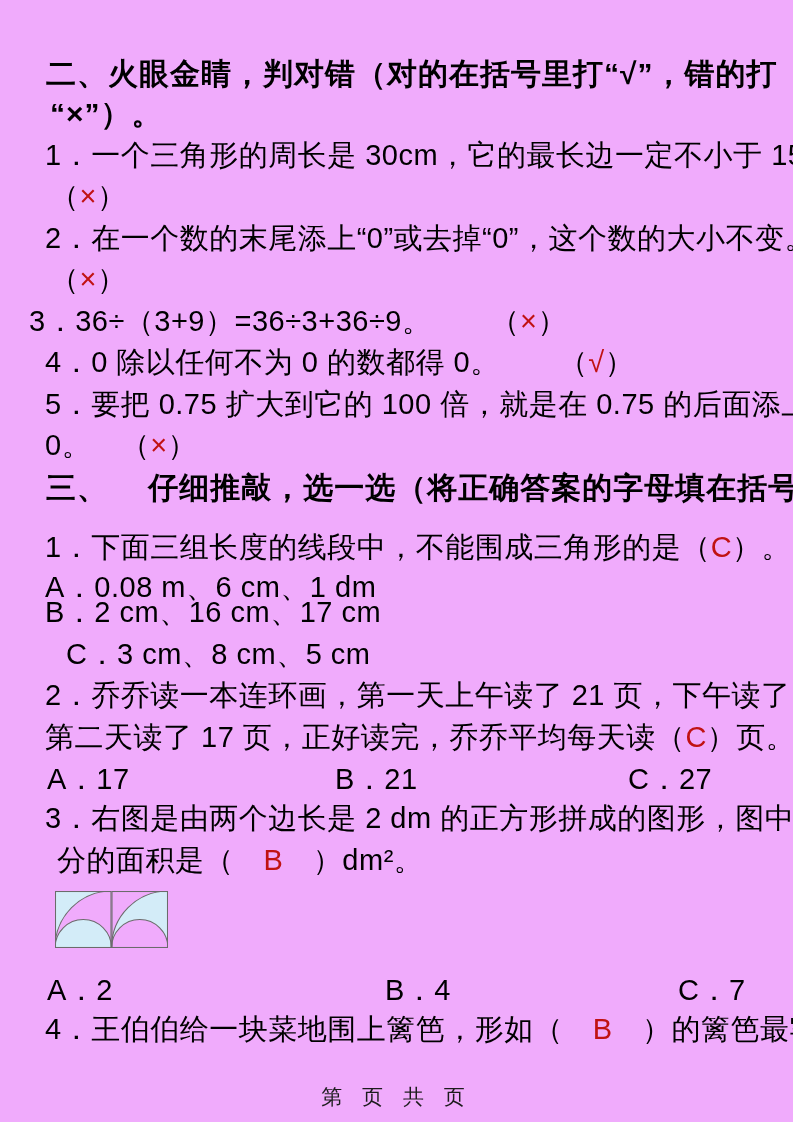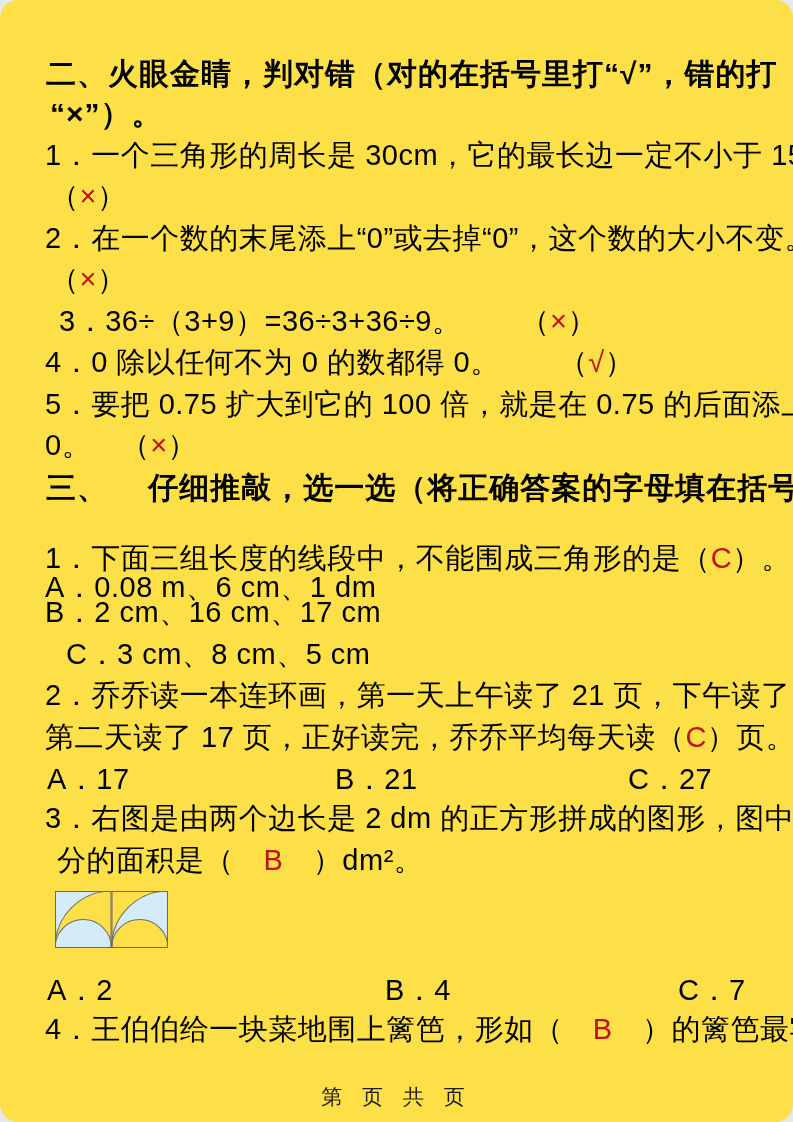--- a/index.html
+++ b/index.html
@@ -1,24 +1,23 @@
 <!DOCTYPE html>
 <html style="--answer-red: #c01212;"><head>
 <meta charset="utf-8">
 <style>
   html,body { margin:0; padding:0; background:#e8e8e8; }
   .page {
     position:relative;
     width:793px; height:1122px;
     margin:0 auto;
-    background:#fde047;
+    background:#f0abfc;
     font-family:"Liberation Sans","DejaVu Sans",sans-serif;
     color:#000000;
     overflow:hidden;
-    border-radius:18px;
   }
   .line {
     position:absolute;
     white-space:nowrap;
     font-size:29px;
     line-height:1.1;
     letter-spacing:0.5px;
     color:#000;
   }
   .line.bold { font-weight:bold; font-size:30px; letter-spacing:1px; }
@@ -40,26 +39,26 @@
 
 <div class="page">
 
   <div id="content">
       <div class="line bold" style="top: 57px; left: 46px;"><span class="run">二、火眼金睛，判对错（对的在括号里打“√”，错的打</span></div>
       <div class="line bold" style="top: 97px; left: 50px;"><span class="run">“×”）。</span></div>
       <div class="line" style="top: 140px; left: 45px;"><span class="run">1．一个三角形的周长是 30cm，它的最长边一定不小于 15cm。</span></div>
       <div class="line" style="top: 181px; left: 50px;"><span class="run">（</span><span class="run red">×</span><span class="run">）</span></div>
       <div class="line" style="top: 223px; left: 45px;"><span class="run">2．在一个数的末尾添上“0”或去掉“0”，这个数的大小不变。</span></div>
       <div class="line" style="top: 264px; left: 50px;"><span class="run">（</span><span class="run red">×</span><span class="run">）</span></div>
-      <div class="line" style="top: 306px; left: 59px;"><span class="run">3．36÷（3+9）=36÷3+36÷9。　　</span><span class="run">（</span><span class="run red">×</span><span class="run">）</span></div>
+      <div class="line" style="top: 306px; left: 29px;"><span class="run">3．36÷（3+9）=36÷3+36÷9。　　</span><span class="run">（</span><span class="run red">×</span><span class="run">）</span></div>
       <div class="line" style="top: 347px; left: 45px;"><span class="run">4．0 除以任何不为 0 的数都得 0。　　</span><span class="run">（</span><span class="run red">√</span><span class="run">）</span></div>
       <div class="line" style="top: 389px; left: 45px;"><span class="run">5．要把 0.75 扩大到它的 100 倍，就是在 0.75 的后面添上 2 个</span></div>
       <div class="line" style="top: 430px; left: 45px;"><span class="run">0。　</span><span class="run">（</span><span class="run red">×</span><span class="run">）</span></div>
       <div class="line bold" style="top: 471px; left: 46px;"><span class="run">三、　 仔细推敲，选一选（将正确答案的字母填在括号里）。</span></div>
-      <div class="line" style="top: 543px; left: 45px;"><span class="run">1．下面三组长度的线段中，不能围成三角形的是（</span><span class="run red">C</span><span class="run">）。</span></div>
+      <div class="line" style="top: 532px; left: 45px;"><span class="run">1．下面三组长度的线段中，不能围成三角形的是（</span><span class="run red">C</span><span class="run">）。</span></div>
       <div class="line" style="top: 556px; left: 45px; margin-top: 16px;"><span class="run">A．0.08 m、6 cm、1 dm</span></div>
       <div class="line" style="top: 597px; left: 45px;"><span class="run">B．2 cm、16 cm、17 cm</span></div>
       <div class="line" style="top: 639px; left: 45px; margin-left: 21px;"><span class="run">C．3 cm、8 cm、5 cm</span></div>
       <div class="line" style="top: 680px; left: 45px;"><span class="run">2．乔乔读一本连环画，第一天上午读了 21 页，下午读了 16 页，</span></div>
       <div class="line" style="top: 722px; left: 45px;"><span class="run">第二天读了 17 页，正好读完，乔乔平均每天读（</span><span class="run red">C</span><span class="run">）页。</span></div>
       <div class="line" style="top: 764px; left: 0px; width: 793px;">
         <span class="run abs" style="left: 47px;">A．17</span>
         <span class="run abs" style="left: 335px;">B．21</span>
         <span class="run abs" style="left: 628px;">C．27</span>
       </div>

